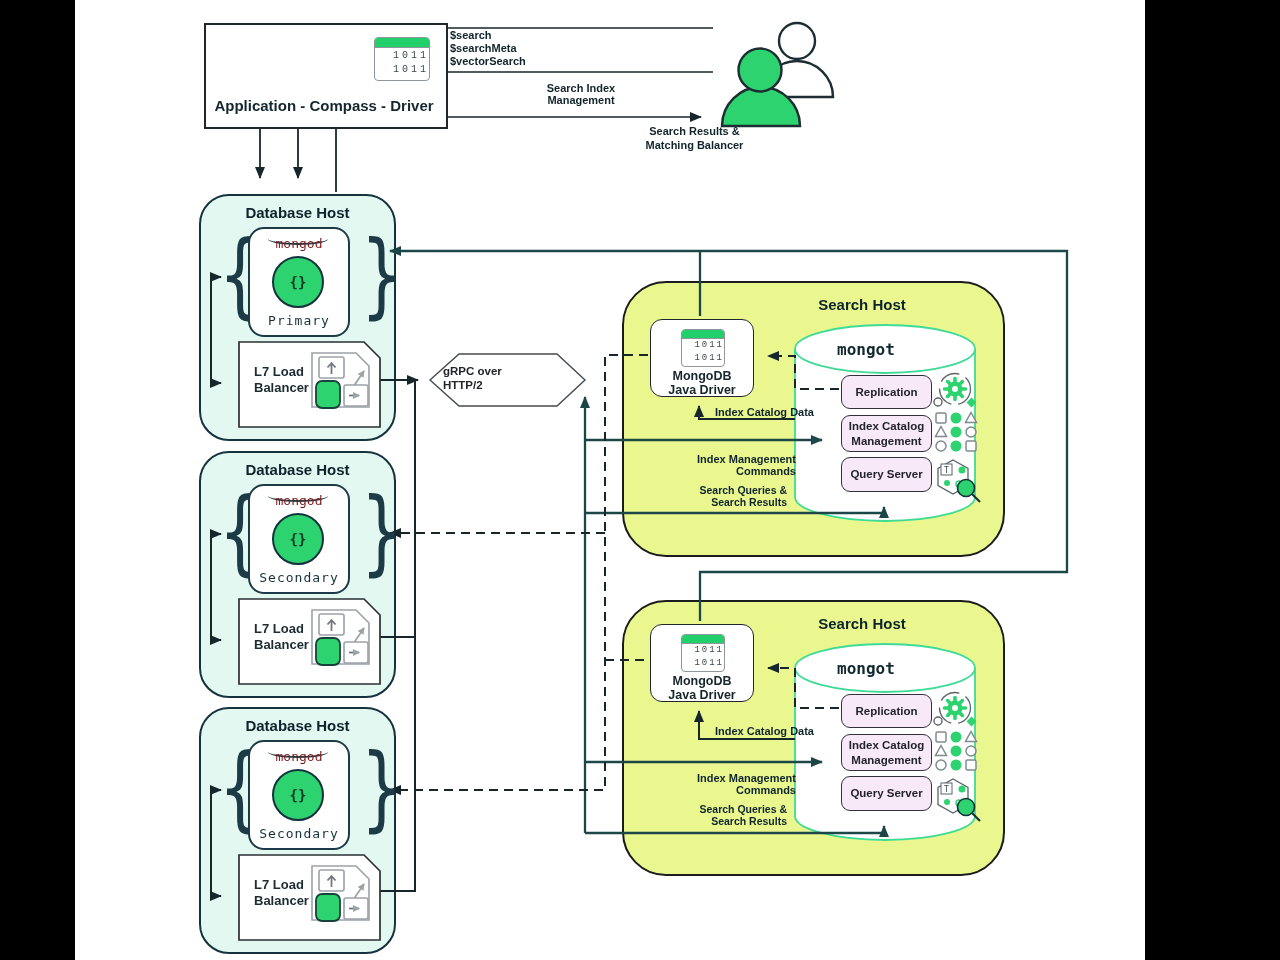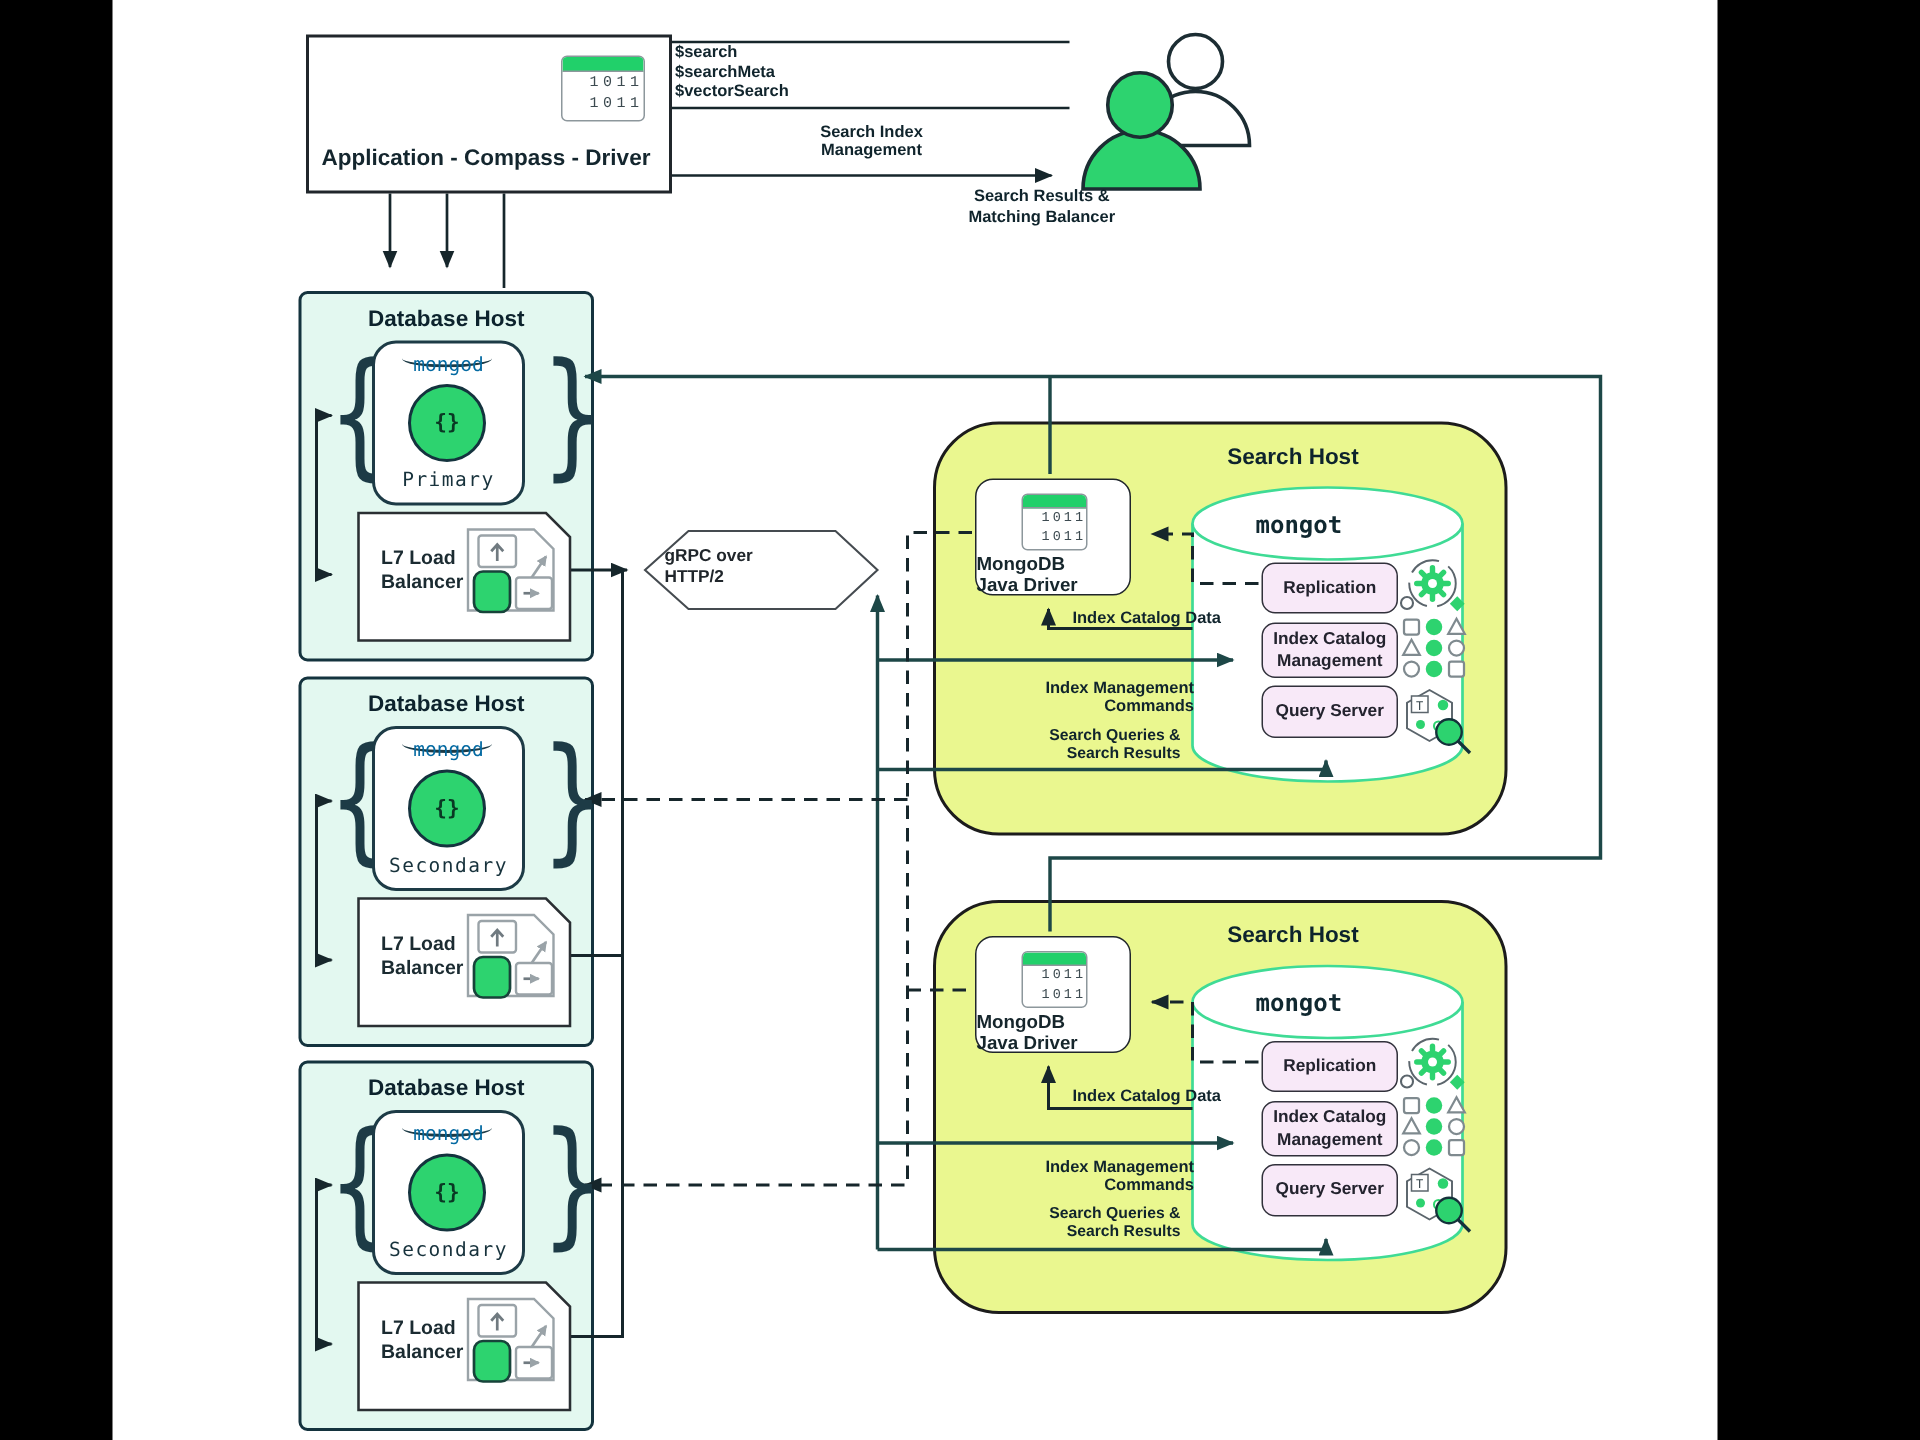--- a/index.html
+++ b/index.html
@@ -6,44 +6,44 @@
   body{width:1280px;height:960px;position:relative;background:#fff;overflow:hidden;
        font-family:"Liberation Sans",sans-serif;color:#14262e}
   .bar{position:absolute;top:0;height:960px;background:#000;z-index:5}
   svg.layer{position:absolute;left:0;top:0;z-index:1;pointer-events:none}
   .z2{position:absolute;z-index:2}
   .appbox{left:204px;top:23px;width:240px;height:102px;background:#fff;border:2px solid #20262b}
   .applabel{left:204px;top:97px;width:240px;text-align:center;font-size:15px;font-weight:600}
   .toplbl{font-size:11px;font-weight:600;color:#10242c}
   .ctr{text-align:center}
   .dbhost{position:absolute;left:199px;width:197px;height:247px;background:#e3f8f0;
-          border:2px solid #14333e;border-radius:6px;box-sizing:border-box}
+          border:2px solid #14333e;border-radius:30px;box-sizing:border-box}
   .shhost{position:absolute;left:622px;width:383px;height:276px;background:#eaf78f;
           border:2px solid #1c1c1c;border-radius:44px;box-sizing:border-box}
   .htitle{position:absolute;z-index:2;font-size:15px;font-weight:700;text-align:center;color:#0d232d}
   .panel{position:absolute;z-index:2;left:47px;top:31px;width:102px;height:110px;background:#fff;
          border:2px solid #1d3b46;border-radius:16px;box-sizing:border-box}
   .smile{position:absolute;left:18px;top:4px;width:60px;height:10px;border-bottom:2.5px solid #1d3b46;border-radius:50%}
   .brace{position:absolute;z-index:2;top:22px;width:26px;font-family:"DejaVu Sans",sans-serif;
          font-size:92px;line-height:116px;color:#1d3b46;transform:scaleX(.72);text-align:center}
   .mono{font-family:"DejaVu Sans Mono",monospace}
-  .procname{position:absolute;z-index:2;left:47px;top:40px;width:102px;text-align:center;font-size:13px;color:#0369a1}
+  .procname{position:absolute;z-index:2;left:47px;top:40px;width:102px;text-align:center;font-size:13px;color:#7f1d1d}
   .greencircle{position:absolute;z-index:2;left:71px;top:60px;width:52px;height:52px;border-radius:50%;
          background:#2dd36f;border:2.5px solid #14333e;box-sizing:border-box;display:flex;align-items:center;
          justify-content:center;font-size:14px;font-weight:700;color:#0a3824}
   .role{position:absolute;z-index:2;left:47px;top:117px;width:102px;text-align:center;font-size:13px;
         letter-spacing:1px;color:#17323c}
   .lbtext{position:absolute;z-index:2;left:53px;font-size:13px;font-weight:600;color:#1b2b31}
   .jd{position:absolute;z-index:2;left:26px;width:104px;height:78px;background:#fff;
       border:1.6px solid #20262b;border-radius:12px;box-sizing:border-box}
   .tableicon{position:absolute;border:1.5px solid #8d979c;border-radius:4px;background:#fff;
       overflow:hidden;box-sizing:border-box}
   .tihead{background:#21d06a;border-bottom:1.5px solid #8d979c}
   .tirow{text-align:right;font-family:Liberation Mono, monospace;color:#3c4a50}
-  .jdl{position:absolute;width:100%;font-size:12.5px;font-weight:600;color:#16262c}
+  .jdl{position:absolute;width:100%;text-align:center;font-size:12.5px;font-weight:600;color:#16262c}
   .pink{position:absolute;z-index:2;left:217px;width:91px;background:#f8e9f8;border:1.5px solid #31313b;
         border-radius:9px;box-sizing:border-box;display:flex;flex-direction:column;align-items:center;
         justify-content:center;font-size:11.5px;font-weight:700;color:#23232e;text-align:center;line-height:1.3}
   .lbl{position:absolute;z-index:2;font-weight:700;font-size:11px;text-align:right;color:#10242c}
   .hexlbl{position:absolute;z-index:2;left:443px;width:130px;font-size:11.5px;font-weight:600;color:#20262b}
   .mongott{position:absolute;z-index:2;left:213px;width:100px;text-align:left;font-size:16px;font-weight:700;color:#102830}
 </style>
 </head>
 <body>
 

